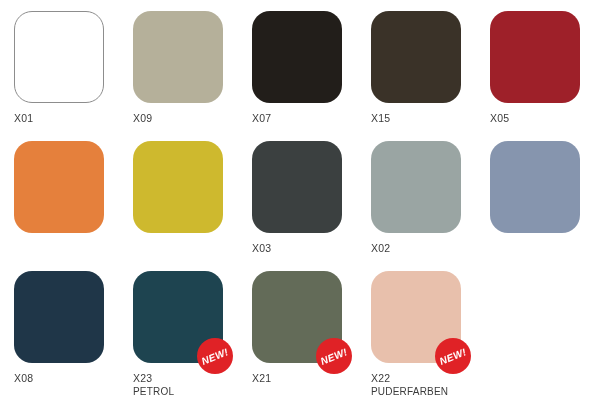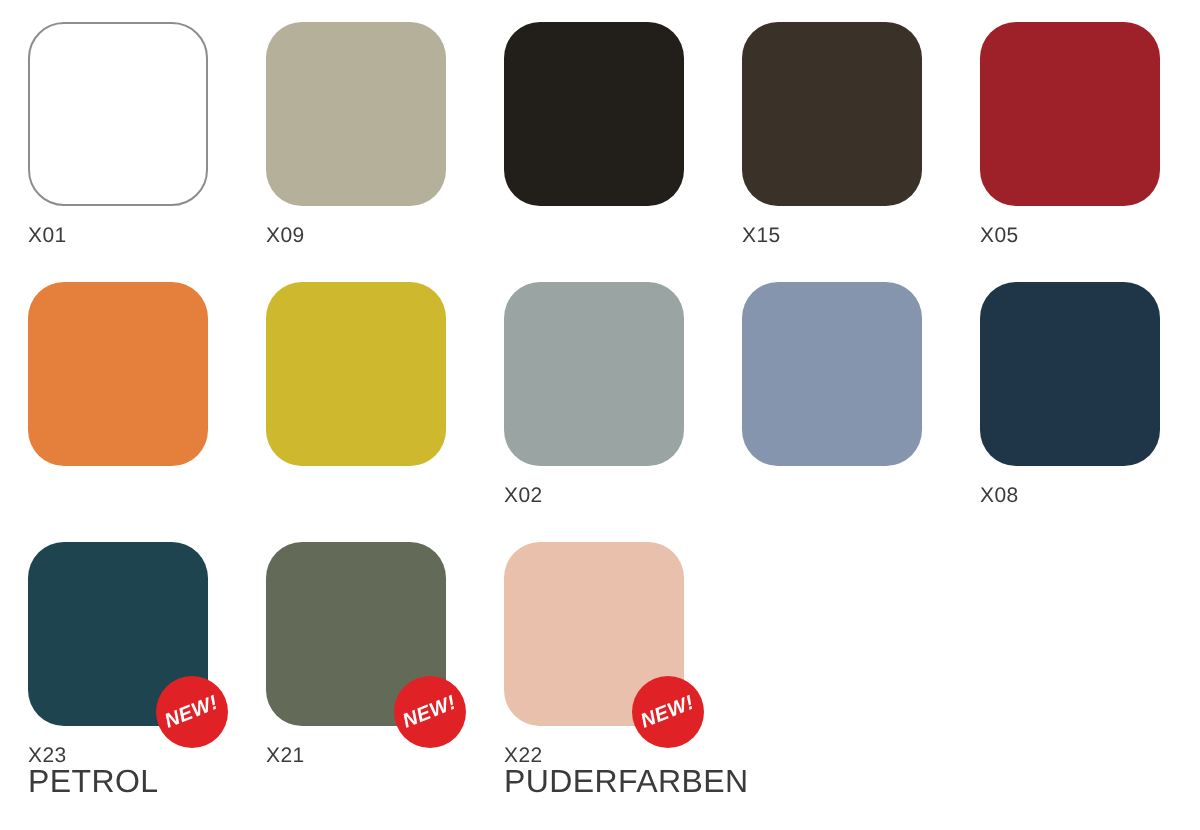--- a/index.html
+++ b/index.html
@@ -60,21 +60,21 @@
     display: block;
     font-size: 10.5px;
     line-height: 13px;
     color: #3b3b3b;
     letter-spacing: 0.2px;
     white-space: nowrap;
   }
 
   .swatch-name {
     display: block;
-    font-size: 16px;
+    font-size: 10px;
     line-height: 13px;
     color: #3b3b3b;
     letter-spacing: 0.2px;
     white-space: nowrap;
   }
 
   .swatch-name:empty {
     display: none;
   }
 
@@ -114,38 +114,47 @@
       </div>
     </div>
     <div class="swatch-cell">
       <div class="swatch-chip" style="background: rgb(181, 176, 154);"></div>
       <div class="swatch-caption">
         <span class="swatch-code">X09</span>
       </div>
     </div>
     <div class="swatch-cell">
       <div class="swatch-chip" style="background: rgb(34, 30, 26);"></div>
+      <div class="swatch-caption">
+        <span class="swatch-code">X07</span>
+      </div>
     </div>
     <div class="swatch-cell">
       <div class="swatch-chip" style="background: rgb(58, 50, 40);"></div>
       <div class="swatch-caption">
         <span class="swatch-code">X15</span>
       </div>
     </div>
     <div class="swatch-cell">
       <div class="swatch-chip" style="background: rgb(158, 32, 41);"></div>
       <div class="swatch-caption">
         <span class="swatch-code">X05</span>
       </div>
     </div>
     <div class="swatch-cell">
       <div class="swatch-chip" style="background: rgb(229, 128, 60);"></div>
     </div>
     <div class="swatch-cell">
       <div class="swatch-chip" style="background: rgb(206, 185, 46);"></div>
+    </div>
+    <div class="swatch-cell">
+      <div class="swatch-chip" style="background: rgb(59, 64, 64);"></div>
+      <div class="swatch-caption">
+        <span class="swatch-code">X03</span>
+      </div>
     </div>
     <div class="swatch-cell">
       <div class="swatch-chip" style="background: rgb(154, 165, 163);"></div>
       <div class="swatch-caption">
         <span class="swatch-code">X02</span>
       </div>
     </div>
     <div class="swatch-cell">
       <div class="swatch-chip" style="background: rgb(134, 149, 174);"></div>
     </div>

